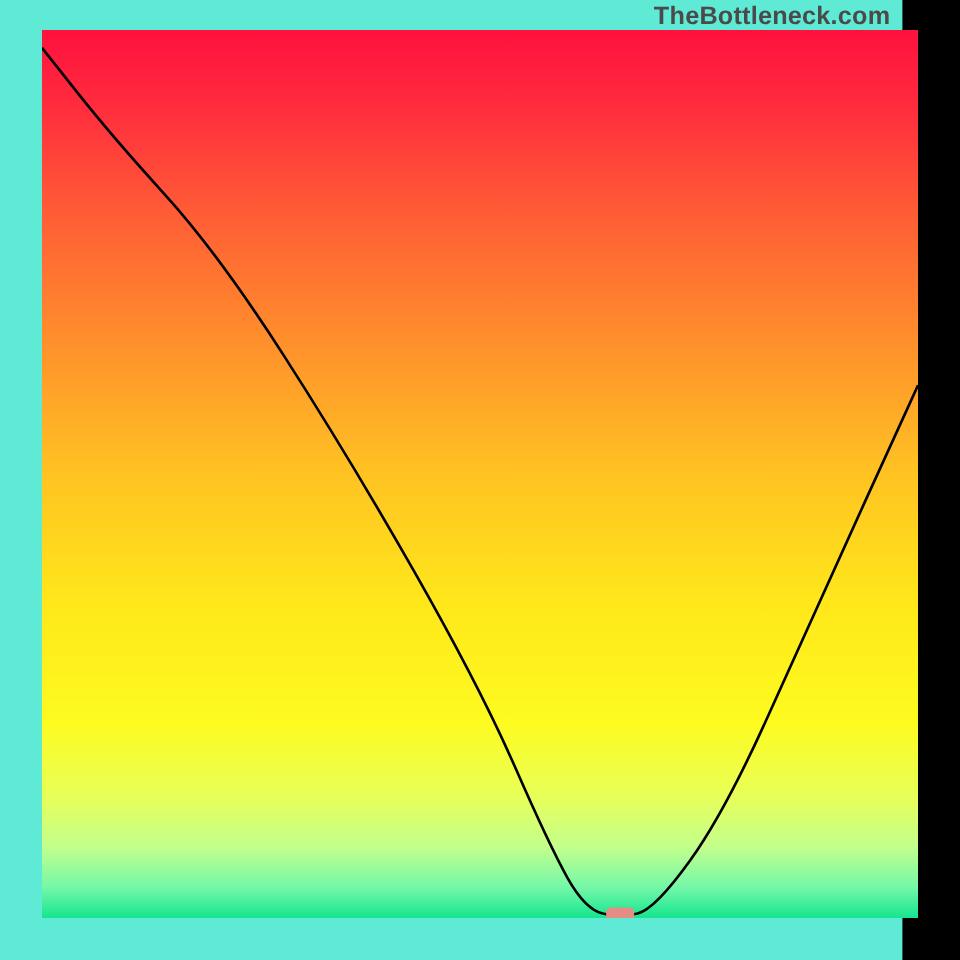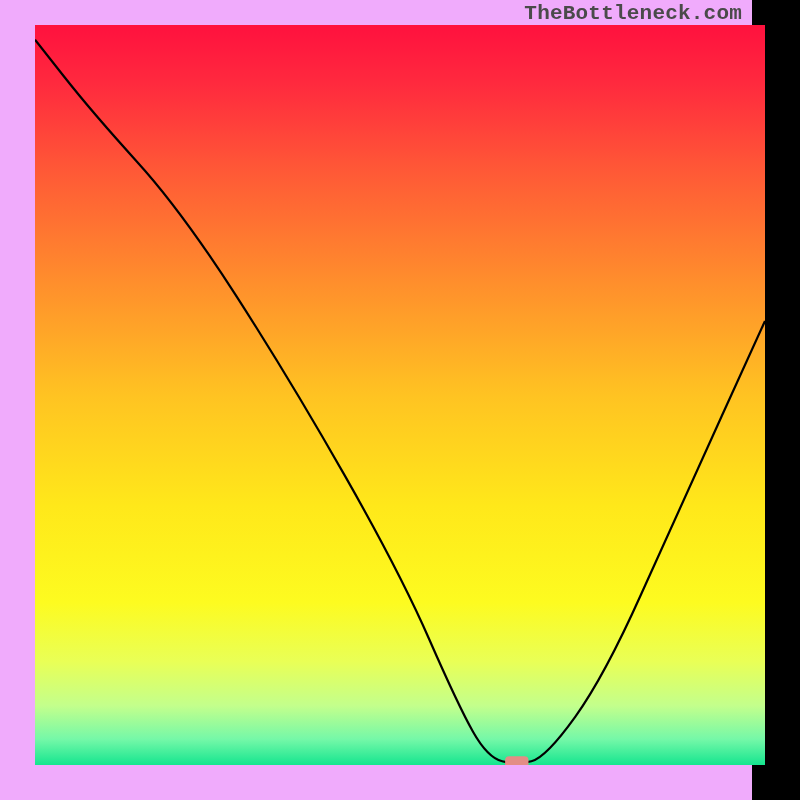--- a/index.html
+++ b/index.html
@@ -8,22 +8,21 @@
     width: 800px;
     height: 800px;
     background: #000;
     overflow: hidden;
     font-family: Arial, Helvetica, sans-serif;
   }
   .frame {
     position: relative;
     width: 752px;
     height: 800px;
-    background: #f0abfc;
-    font-family: Liberation Mono, monospace;
+    background: #5eead4;
   }
   .watermark {
     position: absolute;
     top: 2px;
     right: 10px;
     color: #4a4a4a;
     font-size: 21px;
     font-weight: 600;
     letter-spacing: 0.2px;
     z-index: 5;

